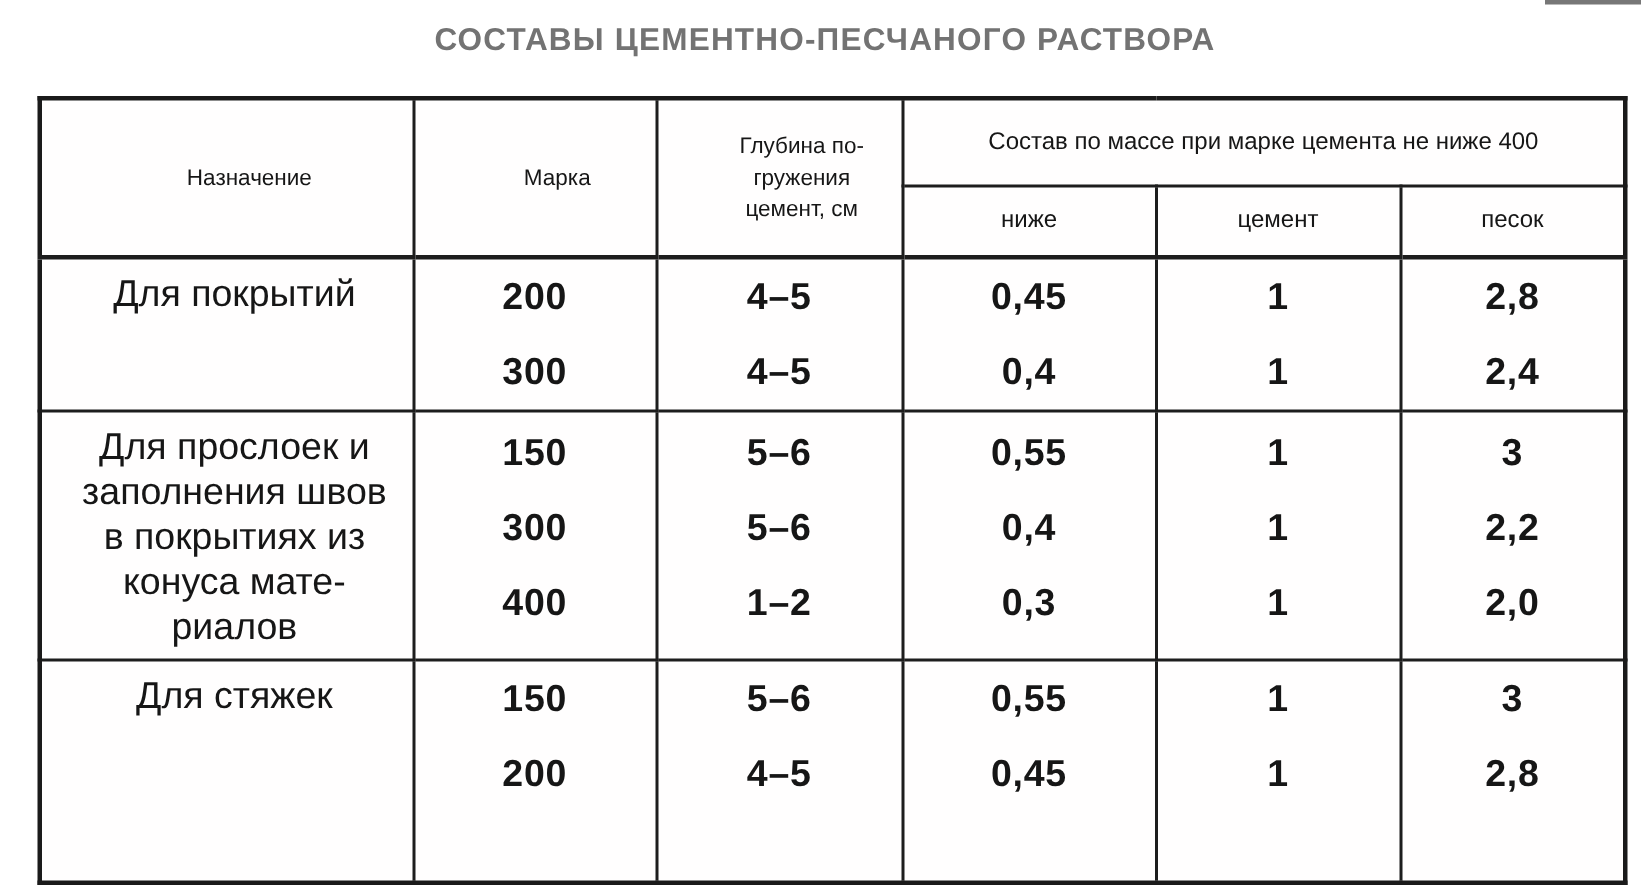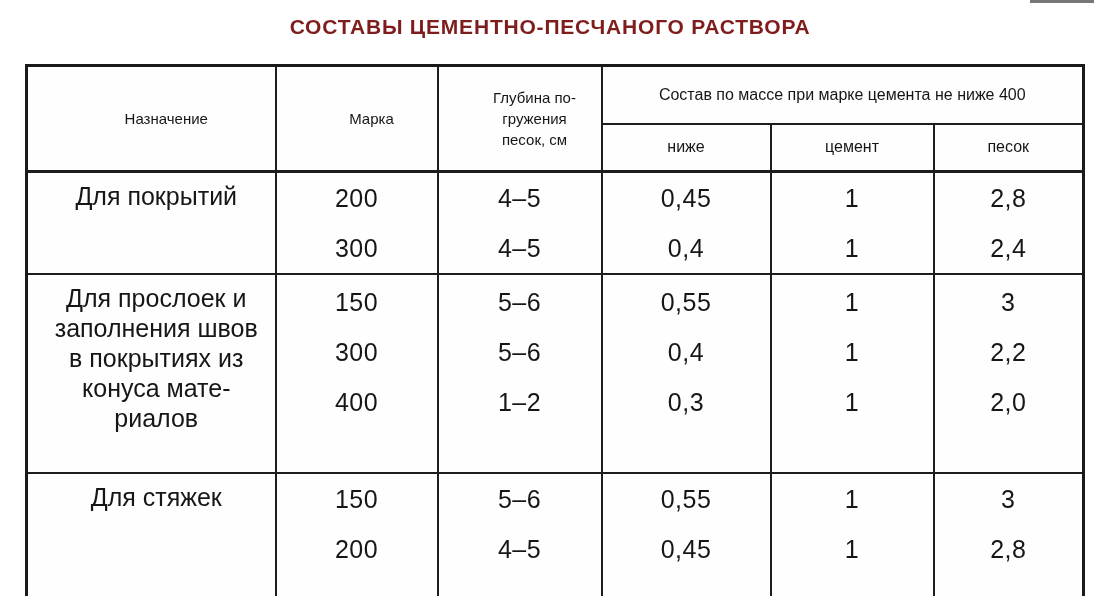--- a/index.html
+++ b/index.html
@@ -23,21 +23,21 @@
     height: 3px;
     background: #4a4a4a;
     opacity: 0.75;
   }
   .title {
     margin: 15px 0 0 0;
     text-align: center;
     font-size: 21px;
     font-weight: bold;
     letter-spacing: 0.8px;
-    color: #7f1d1d;
+    color: #737373;
   }
   table.tbl {
     position: absolute;
     left: 25px;
     top: 64px;
     width: 1057px;
     table-layout: fixed;
     border-collapse: collapse;
     background: #fffefe;
   }
@@ -54,41 +54,42 @@
     text-align: center;
     vertical-align: middle;
   }
   tr.r-head { height: 58px; }
   tr.r-sub  { height: 48px; }
   th.h-small { font-size: 15px; line-height: 21px; padding-left: 30px; }
   th.h-comp  { font-size: 16px; }
   th.h-deep  { border-bottom-width: 3px; }
   tr.r-sub th { font-size: 16px; border-bottom-width: 3px; }
   tr.g1 { height: 97px; }
-  tr.g2 { height: 199px; }
+  tr.g2 { height: 166px; }
   tr.g3 { height: 148px; margin-top: 40px; }
   td.name {
     vertical-align: top;
     text-align: center;
     padding: 8px 6px 0 16px;
     font-size: 25px;
     line-height: 30px;
   }
   td.name .nline { white-space: nowrap; }
   td.vals {
     vertical-align: top;
     text-align: center;
     font-size: 25px;
   }
   td.vals .v {
     height: 50px;
     display: flex;
     align-items: center;
     justify-content: center;
     letter-spacing: 0.5px;
+    font-weight: bold;
   }
   tr.g2 td.vals { padding-top: 2px; }
 </style>
 </head>
 <body>
 
 <div class="scan-artifact"></div>
 
 <h1 class="title">СОСТАВЫ ЦЕМЕНТНО-ПЕСЧАНОГО РАСТВОРА</h1>
 
@@ -101,21 +102,21 @@
     <col style="width:163px">
     <col style="width:150px">
   </colgroup>
   <thead>
     <tr class="r-head">
       <th rowspan="2" class="h-small h-deep">Назначение</th>
       <th rowspan="2" class="h-small h-deep">Марка</th>
       <th rowspan="2" class="h-small h-deep">
         <div class="hline">Глубина по-</div>
         <div class="hline">гружения</div>
-        <div class="hline">песок, см</div>
+        <div class="hline">цемент, см</div>
       </th>
       <th colspan="3" class="h-comp">Состав по массе при марке цемента не ниже 400</th>
     </tr>
     <tr class="r-sub">
       <th>ниже</th>
       <th>цемент</th>
       <th>песок</th>
     </tr>
   </thead>
   <tbody>

